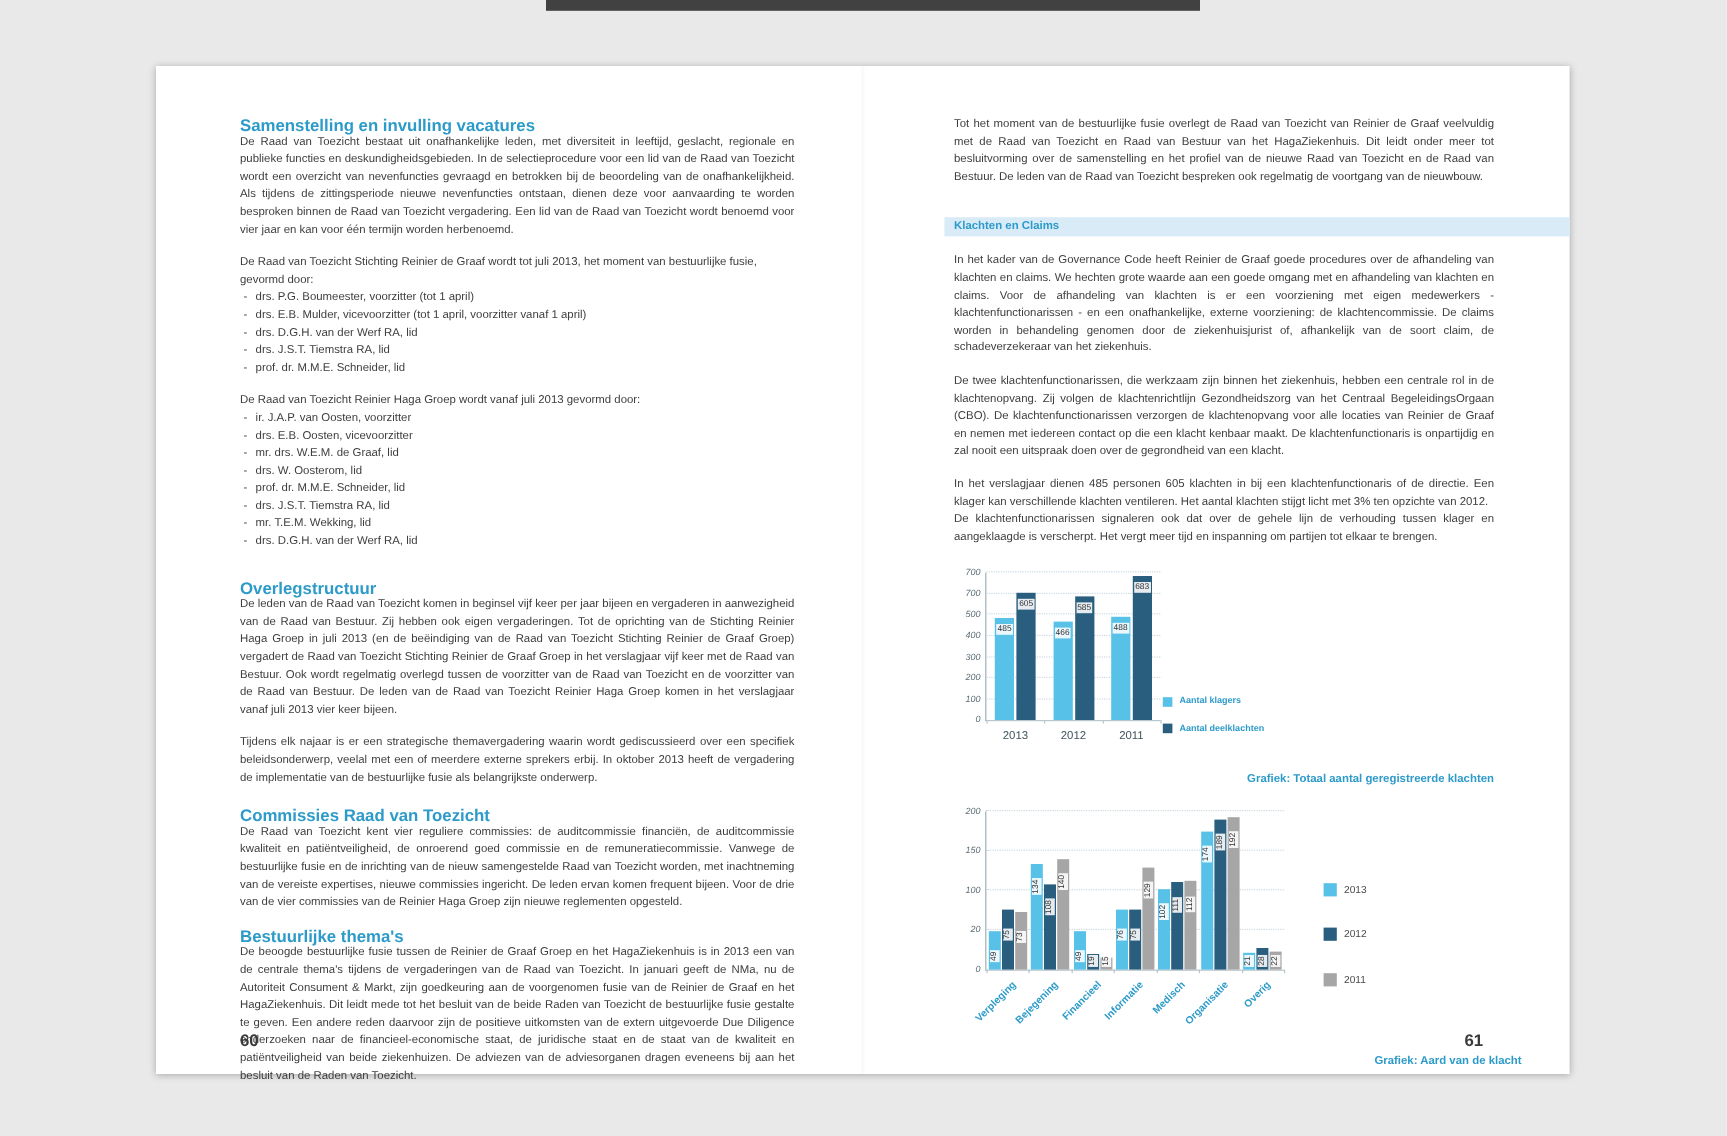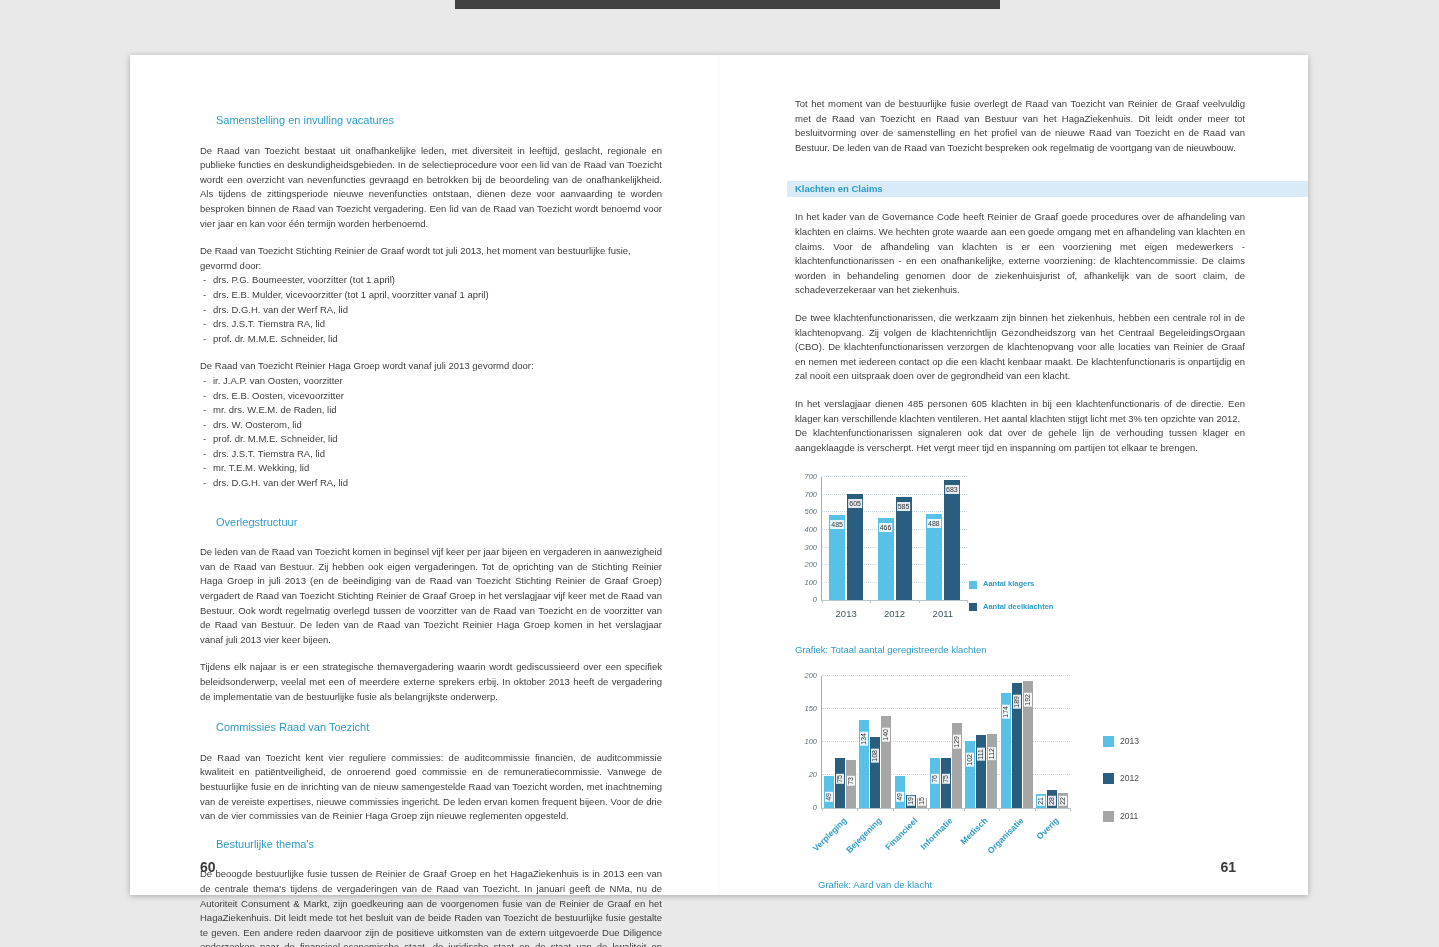--- a/index.html
+++ b/index.html
@@ -8,35 +8,35 @@
   .top-strip { position:absolute; left:455px; top:0; width:545px; height:9px; background:#414141; }
   .spread { position:absolute; left:130px; top:55px; width:1178px; height:840px; background:#ffffff;
             box-shadow:0 1px 6px rgba(0,0,0,0.28); }
   .fold { position:absolute; left:588px; top:0; width:3px; height:100%;
           background:linear-gradient(to right, rgba(0,0,0,0.035), rgba(0,0,0,0)); }
 
   .col { position:absolute; top:42px; font-size:9.5px; line-height:14.6px; color:#3d3d3d; }
   .col-left  { left:70px;  width:462px; }
   .col-right { left:657px; width:521px; }
 
-  .sec-h { color:#2d9bc9; font-weight:normal; font-size:11px; margin:16px; text-align:left; }
+  .sec-h { color:#2d9bc9; font-weight:bold; font-size:14px; margin:0; text-align:left; }
   .mt-sec  { margin-top:24px; }
   .mt-sec2 { margin-top:16px; }
   .mt-sec3 { margin-top:8px; }
   .para { margin:0 0 13px; text-align:justify; }
   .para.tight { margin-bottom:0; }
   .intro { margin:0; text-align:left; }
   .list { margin:0 0 13px; padding:0; list-style:none; text-align:left; }
   .list li { position:relative; padding-left:13px; }
   .list li::before { content:"-"; position:absolute; left:3px; }
 
   .col-right .para, .col-right .chart-caption { width:450px; margin-left:8px; }
   .band { height:16px; background:#d9ebf7; color:#2d9bc9; font-weight:bold; line-height:16px;
           padding-left:8px; margin:26px 0 13px; }
-  .chart-caption { color:#2d9bc9; font-weight:normal; text-align:left; margin-bottom:0; }
+  .chart-caption { color:#2d9bc9; font-weight:bold; text-align:right; margin-bottom:0; }
 
   .page-num { position:absolute; bottom:20px; font-size:14px; font-weight:bold; color:#3a3a3a; }
   .page-num.left { left:70px; }
   .page-num.right { right:72px; }
 
   
   .chart { position:relative; margin-left:8px; }
   #chart1 { margin-top:14px; height:162px; }
   #chart2 { margin-top:10px; height:202px; }
   .plot { position:absolute; left:26px; top:8px;
@@ -86,21 +86,21 @@
         <li>drs. E.B. Mulder, vicevoorzitter (tot 1 april, voorzitter vanaf 1 april)</li>
         <li>drs. D.G.H. van der Werf RA, lid</li>
         <li>drs. J.S.T. Tiemstra RA, lid</li>
         <li>prof. dr. M.M.E. Schneider, lid</li>
       </ul>
 
       <p class="para tight intro">De Raad van Toezicht Reinier Haga Groep wordt vanaf juli 2013 gevormd door:</p>
       <ul class="list">
         <li>ir. J.A.P. van Oosten, voorzitter</li>
         <li>drs. E.B. Oosten, vicevoorzitter</li>
-        <li>mr. drs. W.E.M. de Raden, lid</li>
+        <li>mr. drs. W.E.M. de Graaf, lid</li>
         <li>drs. W. Oosterom, lid</li>
         <li>prof. dr. M.M.E. Schneider, lid</li>
         <li>drs. J.S.T. Tiemstra RA, lid</li>
         <li>mr. T.E.M. Wekking, lid</li>
         <li>drs. D.G.H. van der Werf RA, lid</li>
       </ul>
 
       <div class="sec-h mt-sec">Overlegstructuur</div>
       <p class="para">De leden van de Raad van Toezicht komen in beginsel vijf keer per jaar bijeen en vergaderen in aanwezigheid van de Raad van Bestuur. Zij hebben ook eigen vergaderingen. Tot de oprichting van de Stichting Reinier Haga Groep in juli 2013 (en de beëindiging van de Raad van Toezicht Stichting Reinier de Graaf Groep) vergadert de Raad van Toezicht Stichting Reinier de Graaf Groep in het verslagjaar vijf keer met de Raad van Bestuur. Ook wordt regelmatig overlegd tussen de voorzitter van de Raad van Toezicht en de voorzitter van de Raad van Bestuur. De leden van de Raad van Toezicht Reinier Haga Groep komen in het verslagjaar vanaf juli 2013 vier keer bijeen.</p>
       <p class="para">Tijdens elk najaar is er een strategische themavergadering waarin wordt gediscussieerd over een specifiek beleidsonderwerp, veelal met een of meerdere externe sprekers erbij. In oktober 2013 heeft de vergadering de implementatie van de bestuurlijke fusie als belangrijkste onderwerp.</p>

